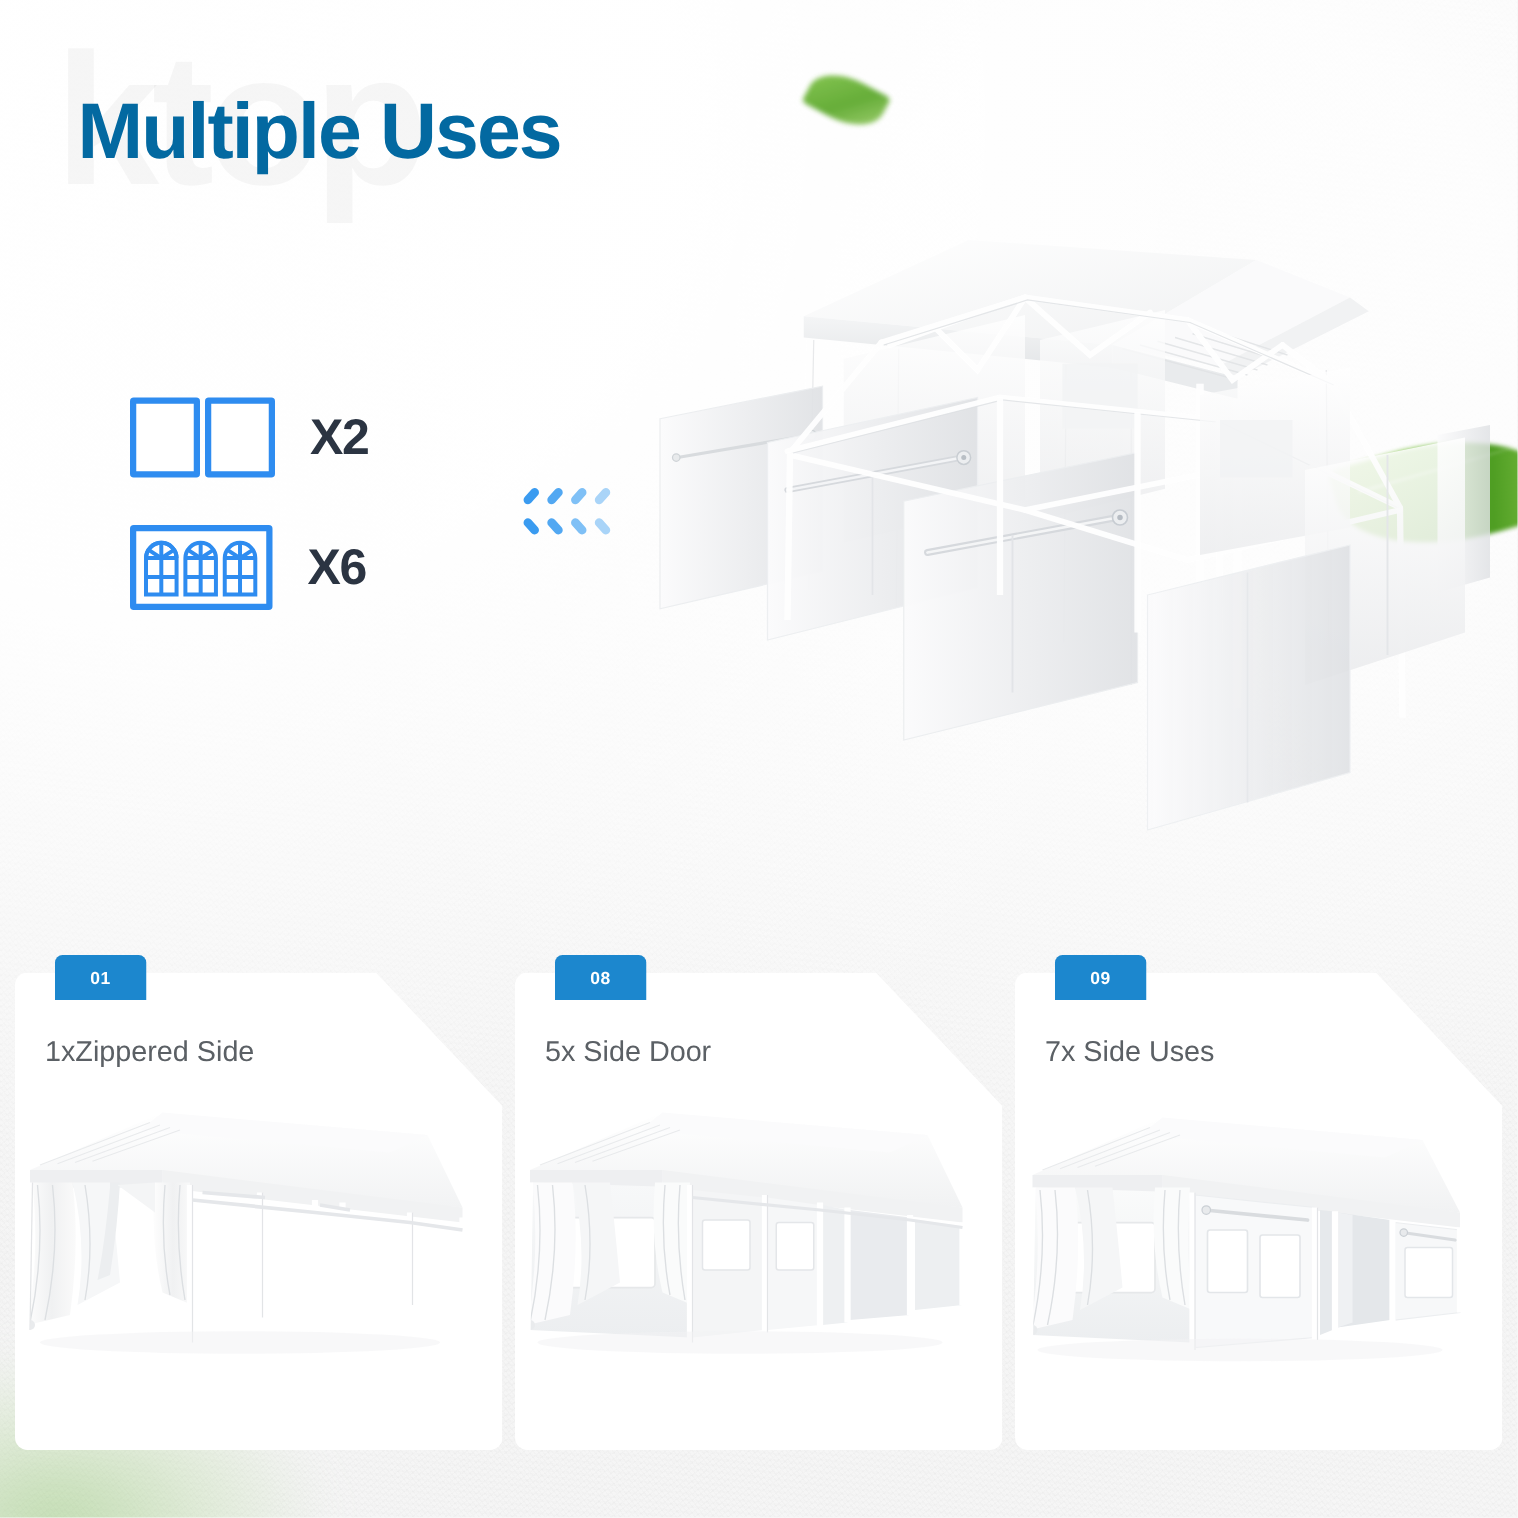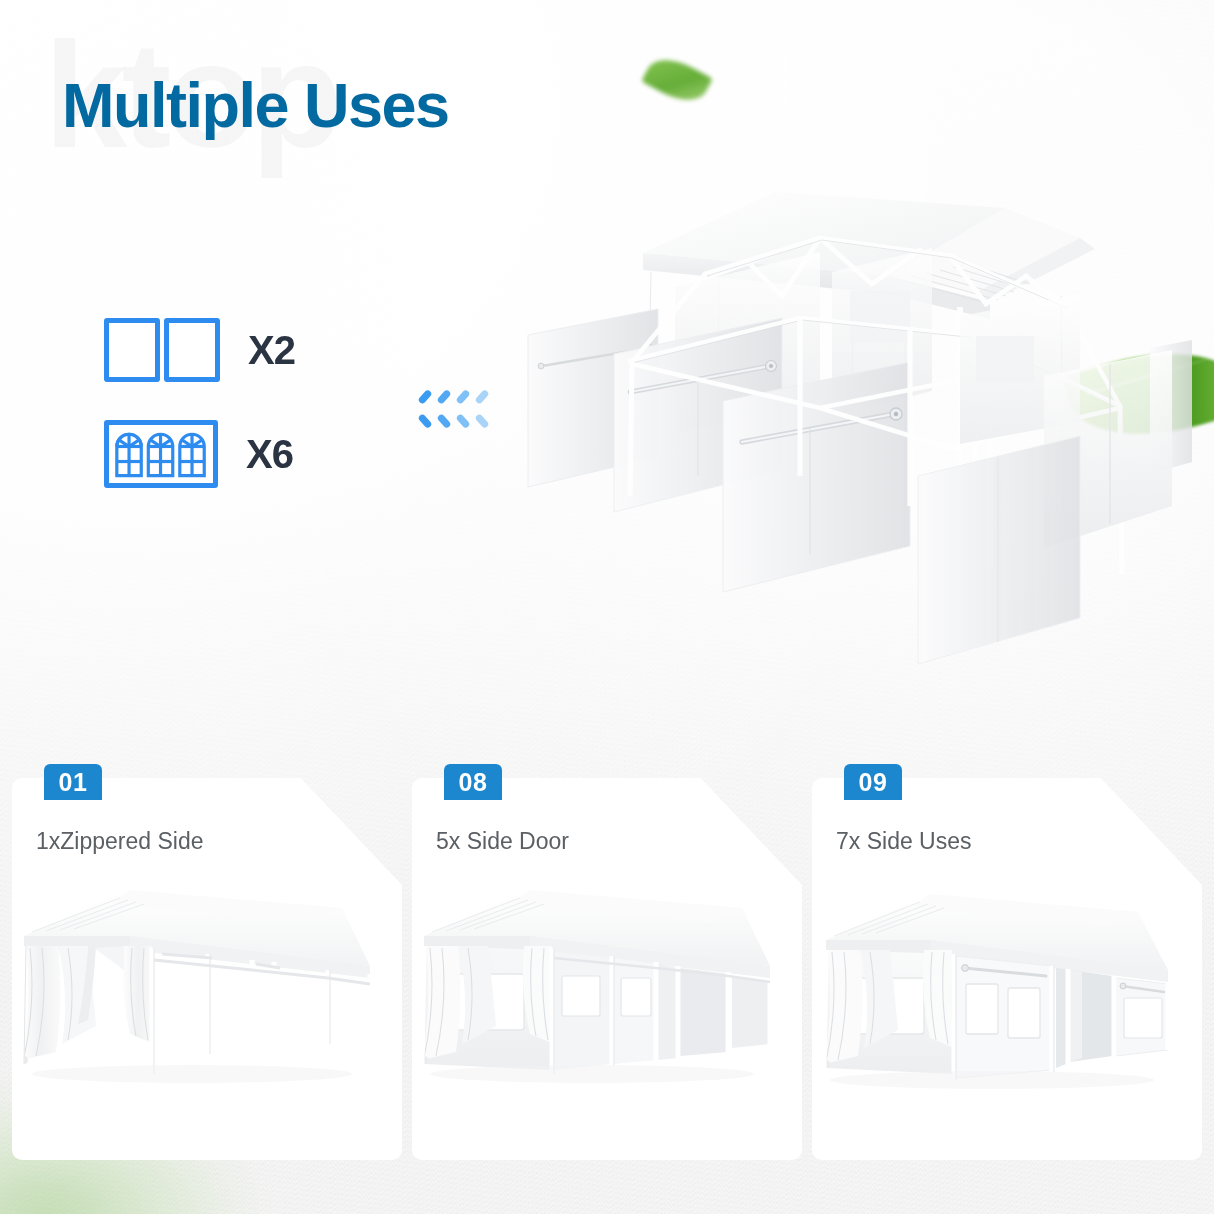--- a/index.html
+++ b/index.html
@@ -119,23 +119,23 @@
     clip-path: polygon(0 0, 74% 0, 100% 28%, 100% 100%, 0 100%);
     overflow:hidden;
   }
   .card-title{
     position:absolute; left:24px; top:50px;
     font-size:23px; color:#5b6065; white-space:nowrap;
   }
   .card-photo{ position:absolute; left:0; top:96px; width:100%; height:286px; }
   .badge{
     position:absolute; top:-14px; left:32px;
-    width:58px; height:36px;
+    width:73px; height:36px;
     background:#1c87ce; border-radius:6px 6px 0 0;
-    color:#fff; font-size:25px; font-weight:bold;
+    color:#fff; font-size:14px; font-weight:bold;
     display:flex; align-items:center; justify-content:center;
     letter-spacing:.5px;
     z-index:3;
   }
   .card-wrap{ position:relative; flex:1; }
 </style>
 </head>
 <body>
 
 <div id="bg-texture"></div>

